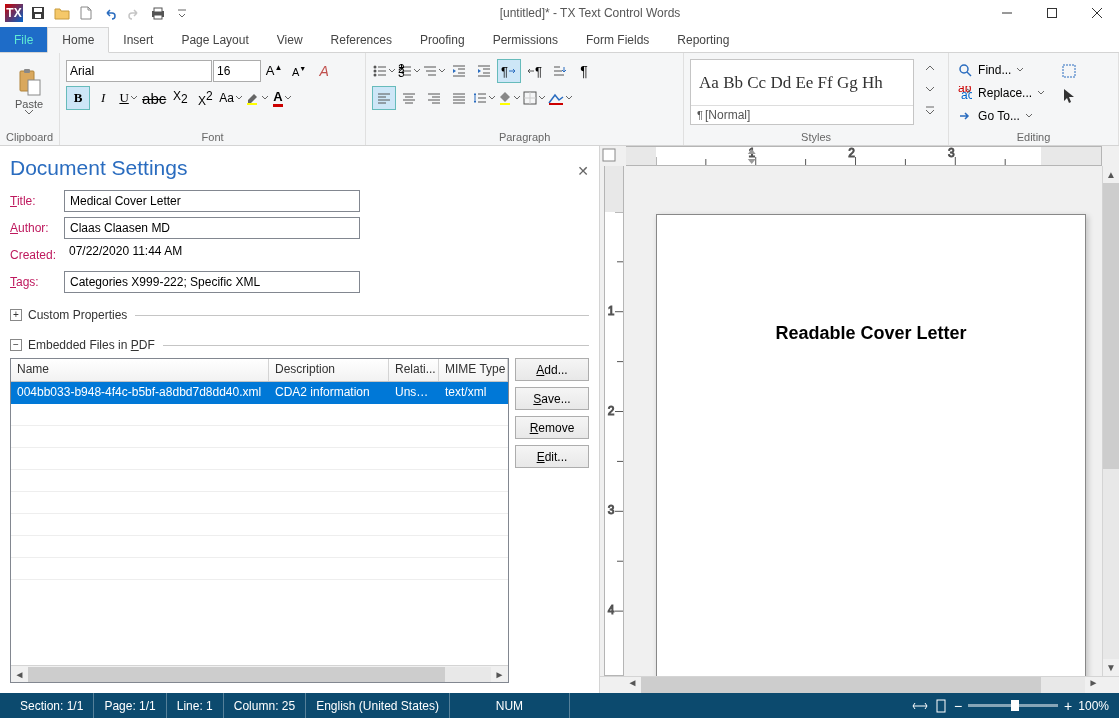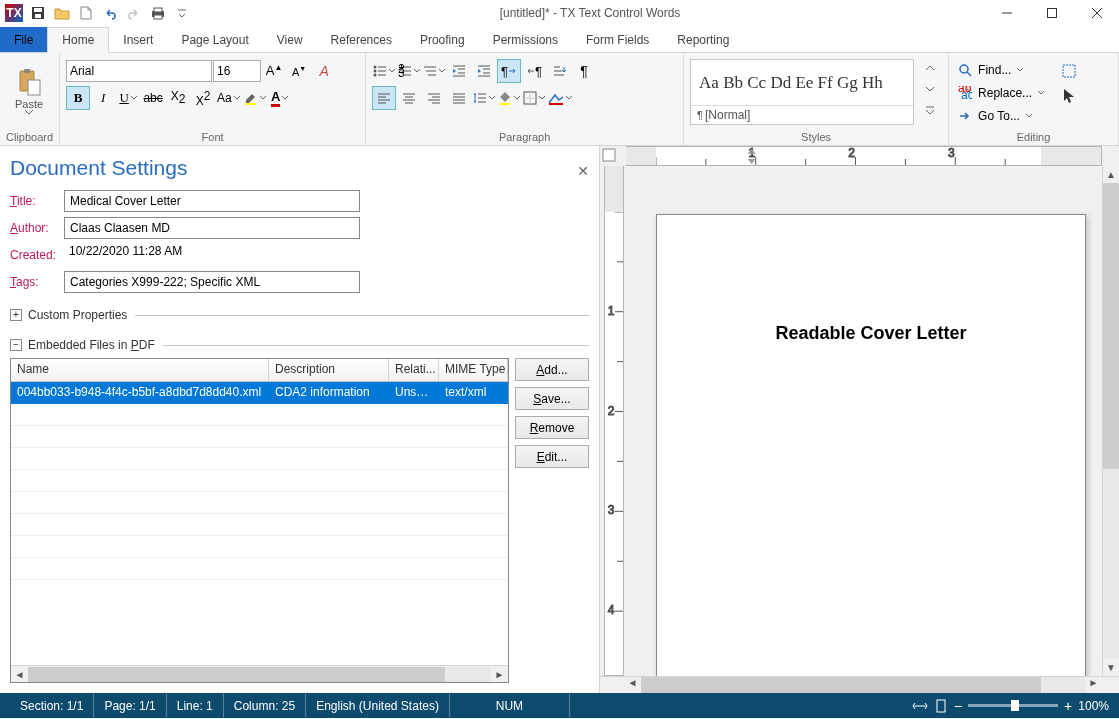--- a/index.html
+++ b/index.html
@@ -6,21 +6,21 @@
 body{background:#fff;overflow:hidden;width:1119px;height:719px;}
 .titlebar{height:27px;display:flex;align-items:center;background:#fff;border-bottom:1px solid #fff;}
 .qat{display:flex;align-items:center;gap:4px;padding:0 4px;}
 .qat-icon{width:20px;height:20px;display:flex;align-items:center;justify-content:center;}
 .app-icon{background:linear-gradient(135deg,#c00,#06c);color:#fff;font-size:12px;font-weight:bold;width:18px;height:18px;display:flex;align-items:center;justify-content:center;}
 .title-text{flex:1;text-align:center;color:#555;}
 .win-controls{display:flex;}
 .win-btn{width:45px;height:27px;display:flex;align-items:center;justify-content:center;font-family:Arial;color:#333;}
 .tabs{height:26px;display:flex;background:#fff;border-bottom:1px solid #d4d4d4;}
 .tab{padding:0 14px;display:flex;align-items:center;color:#444;cursor:pointer;}
-.tab.file{background:#1e6cc8;color:#000000;}
+.tab.file{background:#1e6cc8;color:#5eead4;}
 .tab.active{border:1px solid #d4d4d4;border-bottom:1px solid #f5f6f7;background:#f5f6f7;margin-bottom:-1px;}
 .ribbon{height:93px;background:#f5f6f7;display:flex;border-bottom:1px solid #d4d4d4;}
 .r-group{display:flex;flex-direction:column;border-right:1px solid #e0e0e0;padding:2px 6px 0;}
 .r-body{flex:1;display:flex;align-items:flex-start;gap:2px;padding-top:4px;}
 .r-label{text-align:center;color:#666;font-size:11px;padding:2px 0;}
 .rbtn{min-width:24px;height:24px;display:flex;align-items:center;justify-content:center;border:1px solid transparent;}
 .rbtn.active{background:#cde6f7;border-color:#6bb;}
 .rbtn.lg{flex-direction:column;height:64px;width:46px;}
 .font-sel{height:22px;border:1px solid #acacac;background:#fff;padding:0 3px;font-size:12px;}
 .stack{display:flex;flex-direction:column;gap:3px;}
@@ -204,21 +204,21 @@
         <div class="rbtn">
             <i style="font-size:13px;font-family:Georgia;">I</i>
           </div>
         <div class="rbtn">
             <span style="text-decoration:underline;font-size:13px;font-family:Georgia;">U</span>
             <svg width="6" height="4" style="margin-left:2px;">
               <path d="M0 0l3 3 3-3" stroke="#666" fill="none"></path>
             </svg>
           </div>
         <div class="rbtn">
-            <span style="text-decoration:line-through;font-size:12px;">abc</span>
+            <span style="text-decoration:line-through;font-size:15px;">abc</span>
           </div>
         <div class="rbtn">
             <span style="font-size:12px;">X<sub>2</sub></span>
           </div>
         <div class="rbtn">
             <span style="font-size:12px;">X<sup>2</sup></span>
           </div>
         <div class="rbtn">
             <span style="font-size:12px;">Aa</span>
             <svg width="6" height="4" style="margin-left:2px;">
@@ -470,21 +470,21 @@
     <div class="form-row">
       <div class="form-label"><span class="u">T</span>itle:</div>
       <input class="form-input" value="Medical Cover Letter" style="">
     </div>
     <div class="form-row">
       <div class="form-label"><span class="u">A</span>uthor:</div>
       <input class="form-input" value="Claas Claasen MD" style="">
     </div>
     <div class="form-row">
       <div class="form-label">Created:</div>
-      <div class="form-input ro">10/22/2020 11:28 AM</div>
+      <div class="form-input ro">07/22/2020 11:44 AM</div>
     </div>
     <div class="form-row">
       <div class="form-label"><span class="u">T</span>ags:</div>
       <input class="form-input" value="Categories X999-222; Specific XML" style="">
     </div>
 
     <div class="section-hdr">
       <div class="plusbox">+</div>
       <span>Custom Properties</span>
       <div class="line"></div>

